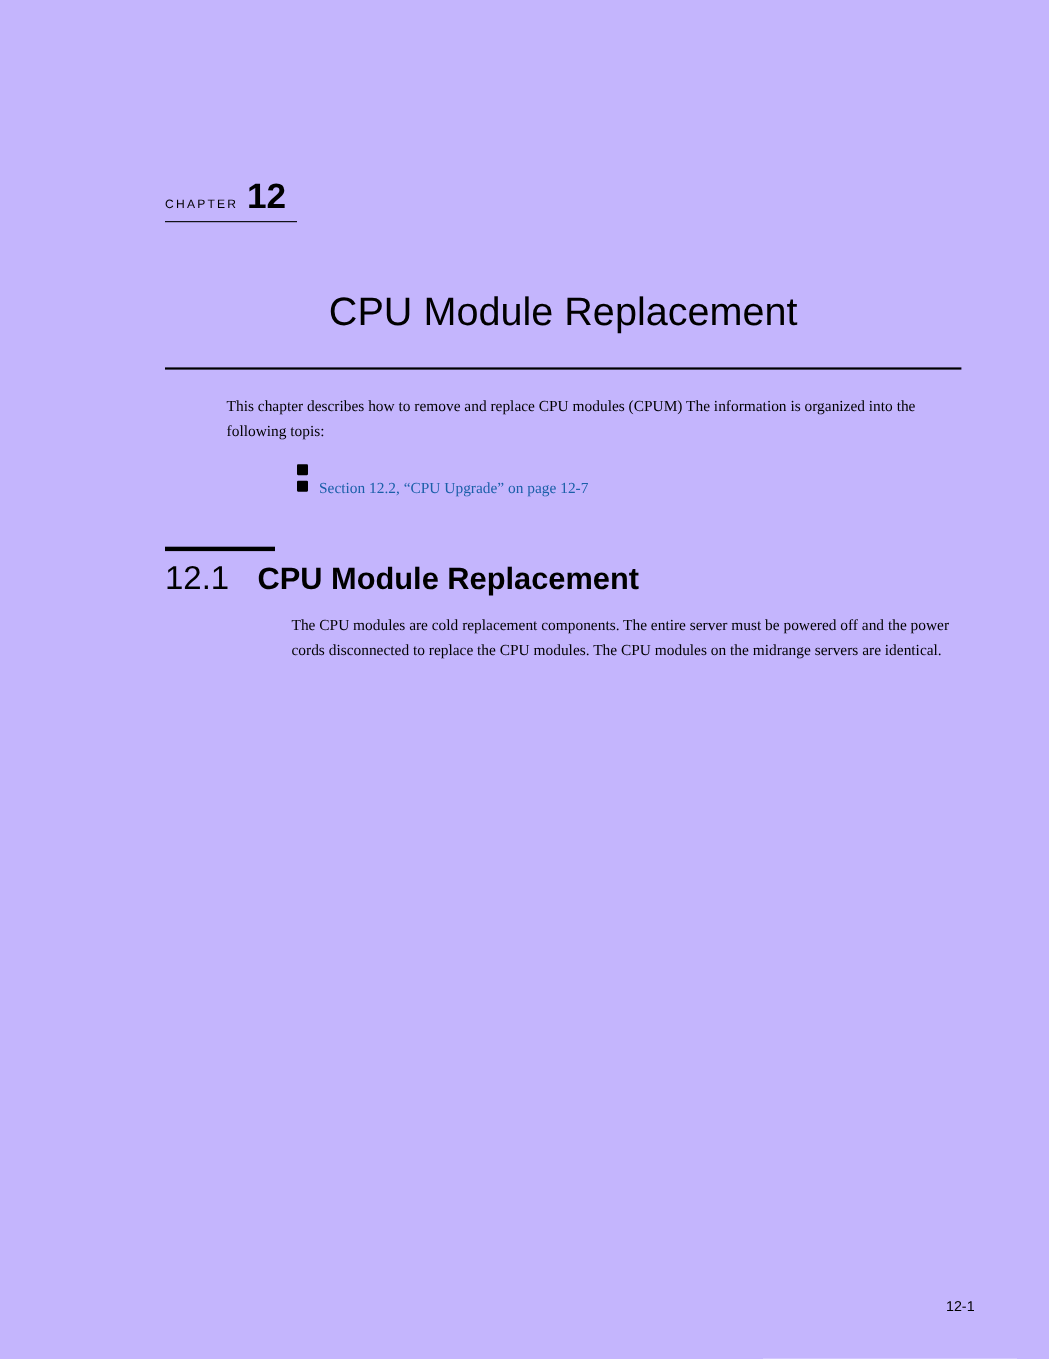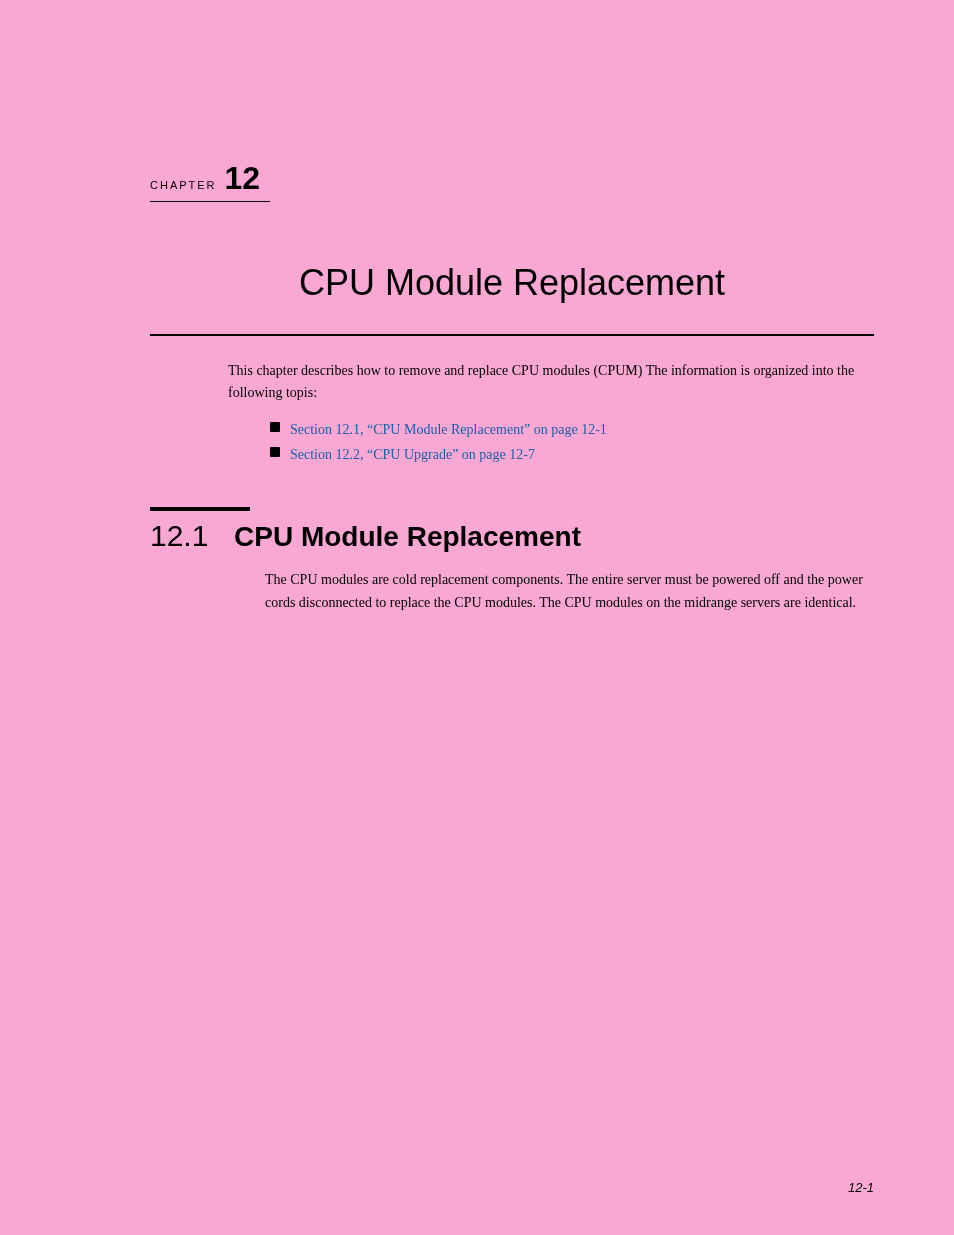--- a/index.html
+++ b/index.html
@@ -13,21 +13,21 @@
       font-family: Georgia, 'Times New Roman', serif;
       color: #000000;
       width: 954px;
       min-height: 1235px;
       position: relative;
     }
 
     .page {
       width: 954px;
       min-height: 1235px;
-      background: #f9a8d4;
+      background: #c4b5fd;
       padding: 0;
       position: relative;
     }
 
     .content-area {
       margin-left: 150px;
       margin-right: 80px;
       padding-top: 160px;
     }
 
@@ -72,21 +72,21 @@
     .main-rule {
       border: none;
       border-top: 2px solid #000;
       margin-bottom: 24px;
     }
 
     .intro-text {
       font-size: 14px;
       line-height: 1.6;
       color: #000;
-      margin-left: 78px;
+      margin-left: 56px;
       margin-right: 0;
       margin-bottom: 12px;
     }
 
     .toc-list {
       list-style: none;
       margin-left: 120px;
       margin-bottom: 40px;
     }
 
@@ -150,25 +150,24 @@
     .section-body {
       font-size: 14px;
       line-height: 1.6;
       color: #000;
       margin-left: 115px;
     }
 
     .page-number {
       position: absolute;
       bottom: 40px;
-      right: 80px;
+      right: 68px;
       font-size: 13px;
       font-family: Arial, sans-serif;
       color: #000;
-      font-style: italic;
     }
   </style>
 </head>
 <body>
 
 <div class="page">
   <div class="content-area">
 
     <div class="chapter-label-area">
       <div>
@@ -180,21 +179,20 @@
 
     <h1 class="chapter-title">CPU Module Replacement</h1>
 
     <hr class="main-rule">
 
     <p class="intro-text">This chapter describes how to remove and replace CPU modules (CPUM) The information is organized into the following topis:</p>
 
     <ul class="toc-list">
       <li>
         <span class="toc-bullet"></span>
-        <a class="toc-link" href="#section-12-1">Section 12.1, “CPU Module Replacement” on page 12-1</a>
       </li>
       <li>
         <span class="toc-bullet"></span>
         <a class="toc-link" href="#section-12-2">Section 12.2, “CPU Upgrade” on page 12-7</a>
       </li>
     </ul>
 
     <div id="section-12-1">
       <div class="section-rule-area">
         <hr class="section-rule-thick">

